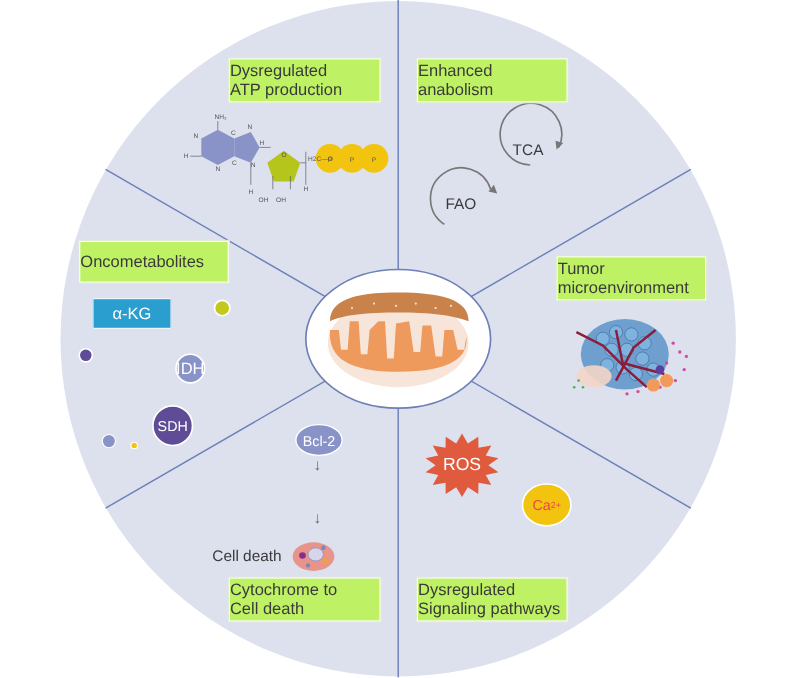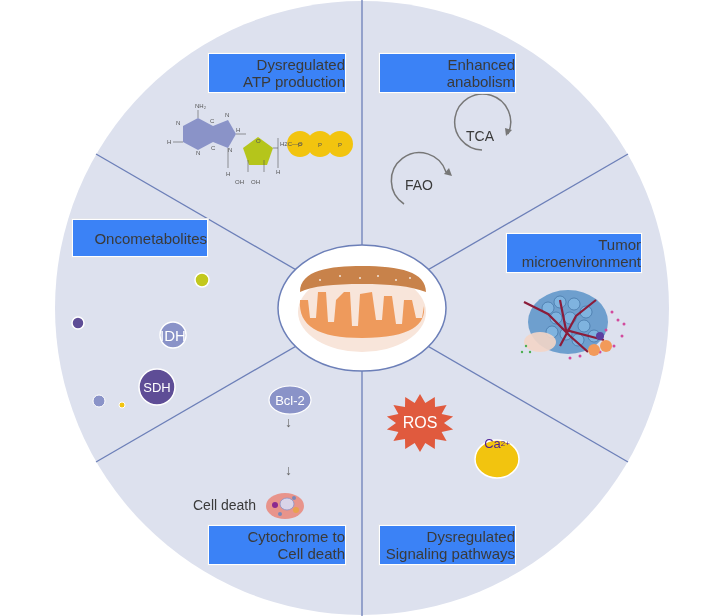--- a/index.html
+++ b/index.html
@@ -1,18 +1,18 @@
 <!DOCTYPE html>
 <html><head>
 <meta charset="utf-8">
 <style>
   html, body { margin:0; padding:0; background:#ffffff; }
   body { width:720px; height:616px; position:relative; overflow:hidden; font-family:"Liberation Sans", sans-serif; }
   #stage { position:absolute; left:0; top:0; width:720px; height:616px; }
-  .label-box { position:absolute; background:#3b82f6; border:1px solid #ffffff; box-shadow:0 0 0 1px #e2e4ea; color:#3a3a3a; font-size:15px; line-height:17px; text-align:center; display:flex; flex-direction:column; justify-content:center; align-items:flex-end; }
+  .label-box { position:absolute; background:#bef264; border:1px solid #ffffff; box-shadow:0 0 0 1px #e2e4ea; color:#3a3a3a; font-size:15px; line-height:17px; text-align:center; display:flex; flex-direction:column; justify-content:center; align-items:flex-start; }
   .label-box span { display:block; }
   .txt { position:absolute; color:#3a3a3a; font-size:14px; }
   .pill { position:absolute; color:#ffffff; font-size:14px; display:flex; align-items:center; justify-content:center; }
 </style>
 </head>
 <body>
 
 <div id="stage">
   <svg width="720" height="616" viewBox="0 0 720 616" style="position:absolute;left:0;top:0;">
 
@@ -179,26 +179,27 @@
     <span>Cytochrome to</span>
     <span>Cell death</span>
   </div>
   <div class="label-box" style="left:72px;top:219px;width:134px;height:36px;">
     <span>Oncometabolites</span>
   </div>
 
   <div class="txt" style="left:466px;top:128px;font-size:14px;">TCA</div>
   <div class="txt" style="left:405px;top:177px;font-size:14px;">FAO</div>
 
+  <div class="pill" style="left:84px;top:271px;width:70px;height:26px;background:#2a9fcf;border:1px solid #ffffff;font-size:15px;">α-KG</div>
   <div class="pill" style="left:160px;top:322px;width:26px;height:26px;font-size:15px;">IDH</div>
   <div class="pill" style="left:139px;top:369px;width:36px;height:36px;font-size:13px;">SDH</div>
 
   <div class="pill" style="left:269px;top:390px;width:42px;height:20px;font-size:13px;">Bcl-2</div>
   <div class="txt" style="left:285px;top:414px;font-size:14px;color:#666;">↓</div>
   <div class="txt" style="left:285px;top:462px;font-size:14px;color:#666;">↓</div>
   <div class="txt" style="left:193px;top:497px;font-size:14px;">Cell death</div>
 
   <div class="pill" style="left:400px;top:412px;width:40px;height:22px;font-size:16px;">ROS</div>
-  <div class="pill" style="left:477px;top:433px;width:40px;height:20px;color:#4c1d95;font-size:13px;">
+  <div class="pill" style="left:477px;top:449px;width:40px;height:20px;color:#ef4444;font-size:13px;">
     <span>Ca</span>
       <sup style="font-size:8px;">2+</sup>
   </div>
 </div>
 
 </body></html>

